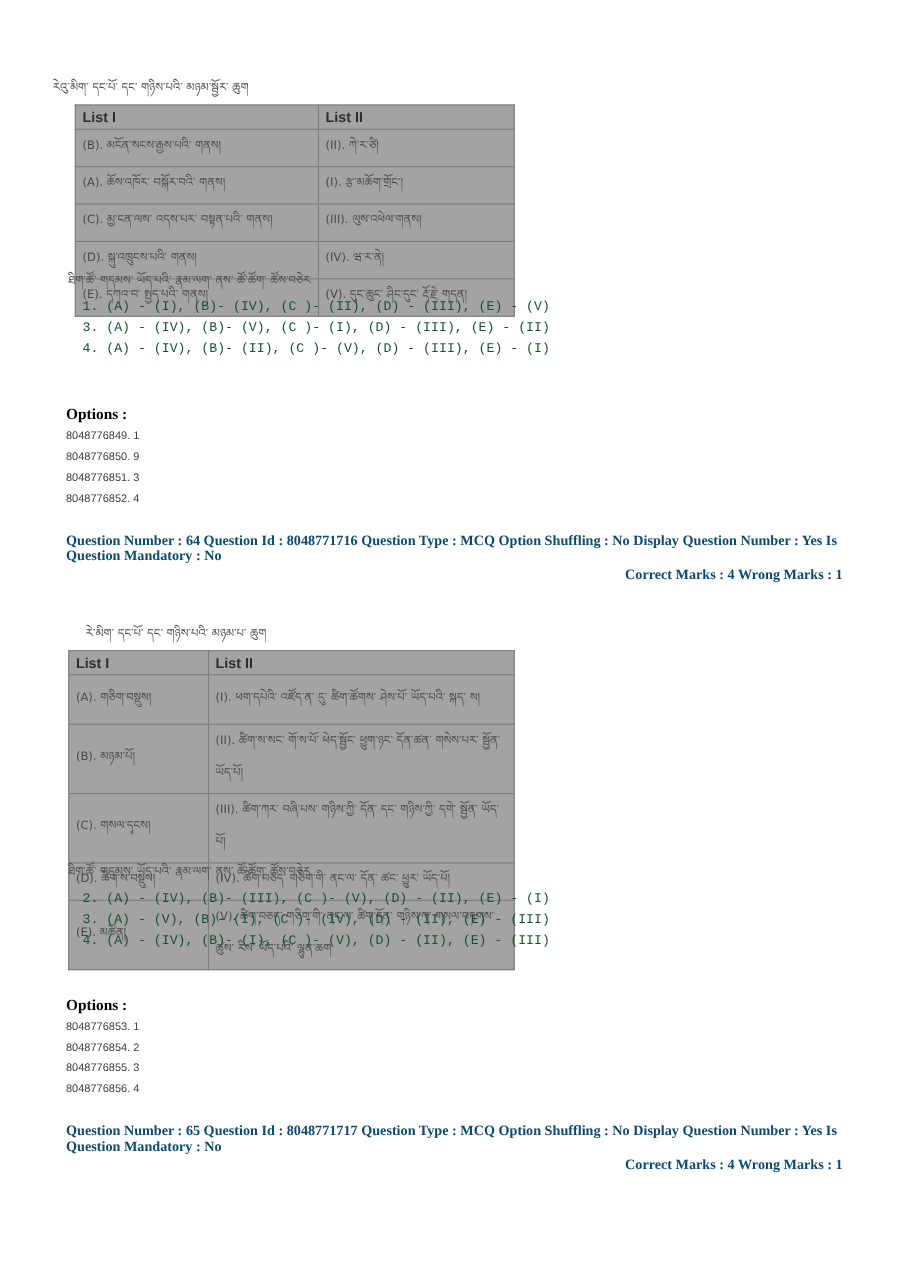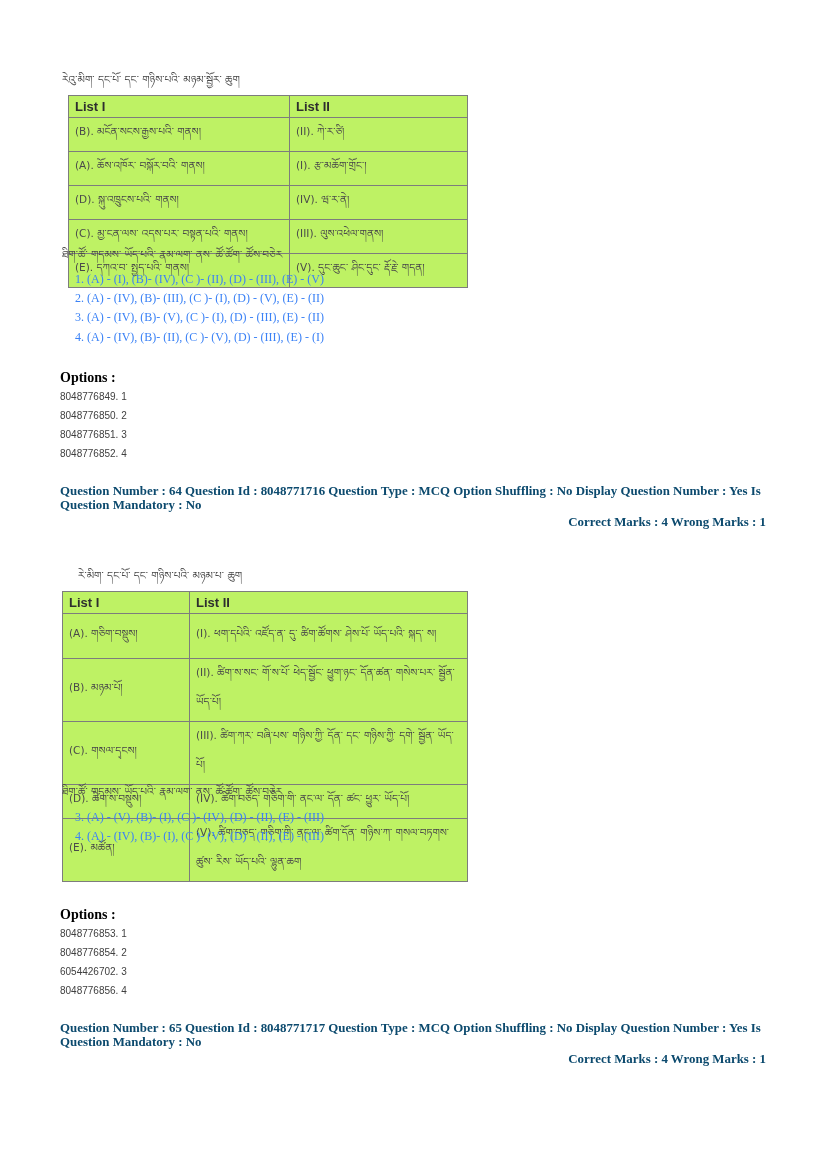--- a/index.html
+++ b/index.html
@@ -12,43 +12,43 @@
   .abs{position:absolute;}
   .tib{
     font-family:"DejaVu Sans",sans-serif;
     font-size:10.5px;color:#4a4a4a;
     white-space:nowrap;
   }
   .tib-cell{
     font-family:"DejaVu Sans",sans-serif;
     font-size:10.5px;color:#4a4a4a;
   }
-  table.match{border-collapse:collapse;background:#bef264;}
+  table.match{border-collapse:collapse;background:#a3a3a3;}
   table.match td,table.match th{
     border:1px solid #7d7d7d;
     padding:2px 6px;
     vertical-align:middle;
     text-align:left;
   }
   table.match th{
     font-family:"Liberation Sans",sans-serif;
     font-size:13px;font-weight:bold;color:#2e2e2e;
     height:17px;
   }
   table.t1{width:400px;}
   table.t1 td{height:19px;}
   table.t1 .c1{width:208px;}
   table.t2{width:406px;}
   table.t2 .c1{width:114px;}
   table.t2 td{height:19px;}
   table.t2 tr.tall td{height:40px;}
   table.t2 tr.tall2 td{height:44px;}
   .choices{
-    font-family:Liberation Serif, serif;
-    font-size:12px;color:#3b82f6;
+    font-family:Liberation Mono, monospace;
+    font-size:12px;color:#14532d;
     line-height:19.2px;
   }
   .choices div{white-space:nowrap;}
   .opt-label{
     font-family:"Liberation Serif",serif;
     font-size:14px;font-weight:bold;color:#000;
     line-height:19px;
   }
   .opt-ids{
     font-family:Liberation Sans, sans-serif;
@@ -59,65 +59,64 @@
     font-family:"Liberation Serif",serif;
     font-size:12.9px;font-weight:bold;color:#0c4a6e;
     line-height:14px;
     width:706px;
   }
   .meta .marks{margin-top:3px;text-align:right;}
 </style>
 </head>
 <body>
 
-<div class="abs tib" style="left:62px;top:68px;">རེའུ་མིག་ དང་པོ་ དང་ གཉིས་པའི་ མཉམ་སྦྱོར་ ཆུག</div>
+<div class="abs tib" style="left:48px;top:68px;">རེའུ་མིག་ དང་པོ་ དང་ གཉིས་པའི་ མཉམ་སྦྱོར་ ཆུག</div>
 
 <table class="match t1 abs" style="left:68px;top:95px;">
   <tbody>
       <tr>
     <th class="c1">List I</th>
     <th>List II</th>
   </tr>
   <tr>
     <td class="c1 tib-cell">(B). མངོན་སངས་རྒྱས་པའི་ གནས།</td>
     <td class="tib-cell">(II). ཀེ་ར་ཙི།</td>
   </tr>
   <tr>
     <td class="c1 tib-cell">(A). ཆོས་འཁོར་ བསྐོར་བའི་ གནས།</td>
     <td class="tib-cell">(I). རྩ་མཆོག་གྲོང་།</td>
   </tr>
   <tr>
+    <td class="c1 tib-cell">(C). མྱ་ངན་ལས་ འདས་པར་ བསྟན་པའི་ གནས།</td>
+    <td class="tib-cell">(III). ལུས་འཕེལ་གནས།</td>
+  </tr>
+  <tr>
     <td class="c1 tib-cell">(D). སྐུ་འཁྲུངས་པའི་ གནས།</td>
     <td class="tib-cell">(IV). ཝ་ར་ནེ།</td>
-  </tr>
-  <tr>
-    <td class="c1 tib-cell">(C). མྱ་ངན་ལས་ འདས་པར་ བསྟན་པའི་ གནས།</td>
-    <td class="tib-cell">(III). ལུས་འཕེལ་གནས།</td>
   </tr>
   <tr>
     <td class="c1 tib-cell">(E). དཀའ་བ་ སྤྱད་པའི་ གནས།</td>
     <td class="tib-cell">(V). དུང་ཆུང་ ཤིང་དུང་ རྡོ་རྗེ་ གདན།</td>
   </tr>
 </tbody>
   </table>
 
 <div class="abs tib" style="left:62px;top:243px;">ཐིག་ཚོ་ གདམས་ ཡོད་པའི་ རྣམ་ལག་ ནས་ ཚོ་ཚོག་ ཚོས་བཅེར</div>
 
 <div class="abs choices" style="left:75px;top:270px;">
   <div>1. (A) - (I), (B)- (IV), (C )- (II), (D) - (III), (E) - (V)</div>
-  <div>2. (A) - (IV), (B)- (III), (C )- (I), (D) - (V), (E) - (II)</div>
   <div>3. (A) - (IV), (B)- (V), (C )- (I), (D) - (III), (E) - (II)</div>
   <div>4. (A) - (IV), (B)- (II), (C )- (V), (D) - (III), (E) - (I)</div>
 </div>
 
 <div class="abs" style="left:60px;top:368px;">
   <div class="opt-label">Options :</div>
   <div class="opt-ids">
     <div>8048776849. 1</div>
-    <div>8048776850. 2</div>
+    <div>8048776850. 9</div>
     <div>8048776851. 3</div>
     <div>8048776852. 4</div>
   </div>
 </div>
 
 <div class="abs meta" style="left:60px;top:484px;">
   <div>Question Number : 64 Question Id : 8048771716 Question Type : MCQ Option Shuffling : No Display Question Number : Yes Is Question Mandatory : No</div>
   <div class="marks">Correct Marks : 4 Wrong Marks : 1</div>
 </div>
 
@@ -148,30 +147,31 @@
   <tr class="tall2">
     <td class="c1 tib-cell">(E). མཚོན།</td>
     <td class="tib-cell" style="white-space:normal;">(V). ཚིག་བཅད་ གཅིག་གི་ ནང་ལ་ ཚིག་དོན་ གཉིས་ཀ་ གསལ་བཏགས་ཚུས་ རིས་ ཡོད་པའི་ ལྷུན་ཆག</td>
   </tr>
 </tbody>
   </table>
 
 <div class="abs tib" style="left:62px;top:780px;">ཐིག་ཚོ་ གདམས་ ཡོད་པའི་ རྣམ་ལག་ ནས་ ཚོ་ཚོག་ ཚོས་བཅེར</div>
 
 <div class="abs choices" style="left:75px;top:808px;">
+  <div>2. (A) - (IV), (B)- (III), (C )- (V), (D) - (II), (E) - (I)</div>
   <div>3. (A) - (V), (B)- (I), (C )- (IV), (D) - (II), (E) - (III)</div>
   <div>4. (A) - (IV), (B)- (I), (C )- (V), (D) - (II), (E) - (III)</div>
 </div>
 
 <div class="abs" style="left:60px;top:905px;">
   <div class="opt-label">Options :</div>
   <div class="opt-ids">
     <div>8048776853. 1</div>
     <div>8048776854. 2</div>
-    <div>6054426702. 3</div>
+    <div>8048776855. 3</div>
     <div>8048776856. 4</div>
   </div>
 </div>
 
 <div class="abs meta" style="left:60px;top:1021px;">
   <div>Question Number : 65 Question Id : 8048771717 Question Type : MCQ Option Shuffling : No Display Question Number : Yes Is Question Mandatory : No</div>
   <div class="marks">Correct Marks : 4 Wrong Marks : 1</div>
 </div>
 
 </body></html>

